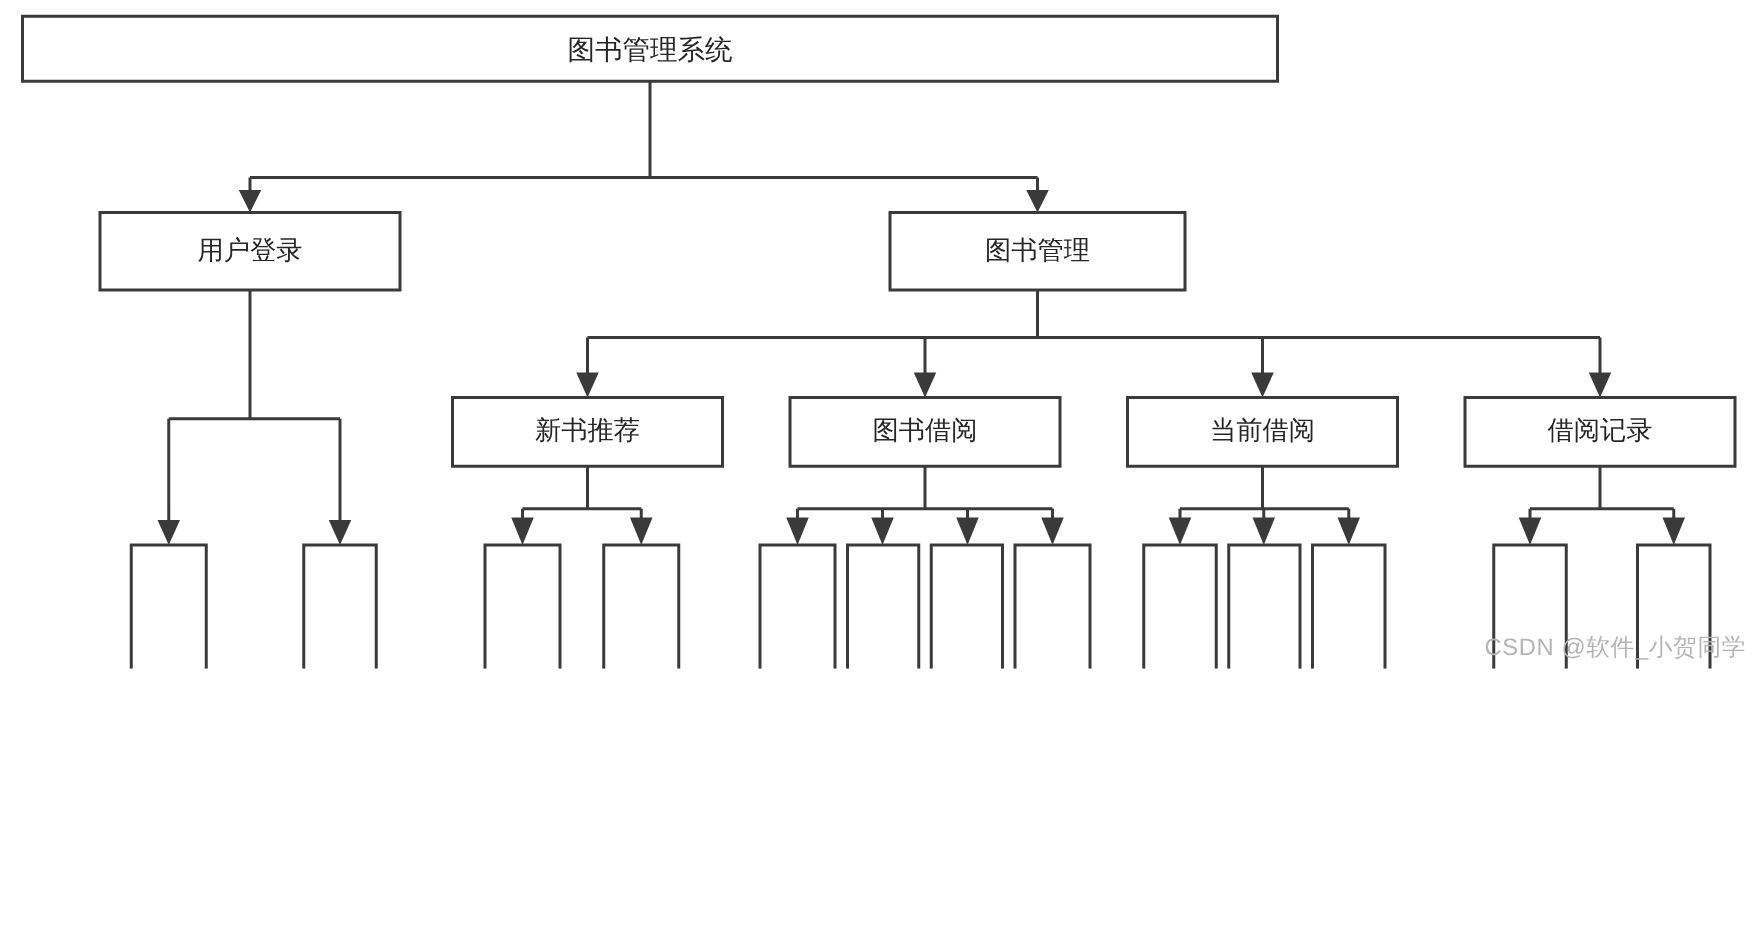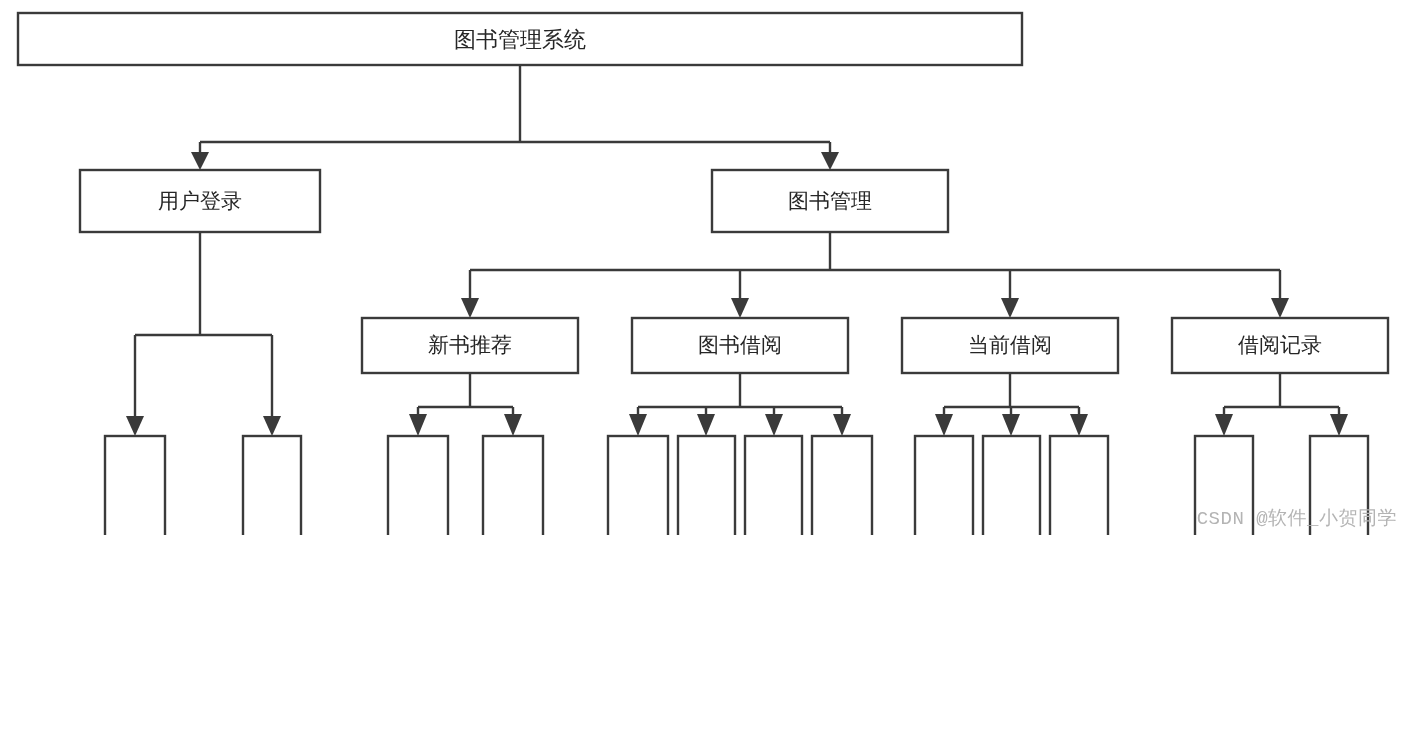--- a/index.html
+++ b/index.html
@@ -61,21 +61,21 @@
     line-height: 1.06;
     letter-spacing: 1px;
     color: #262626;
     white-space: nowrap;
     pointer-events: none;
   }
   .watermark {
     position: absolute;
     right: 8px;
     bottom: 4px;
-    font-family: Liberation Mono, monospace;
+    font-family: Liberation Sans, sans-serif;
     font-size: 19px;
     color: #b4b4b4;
     letter-spacing: 0.5px;
     white-space: nowrap;
   }
 </style>
 </head>
 <body>
 
 <div id="stage">

